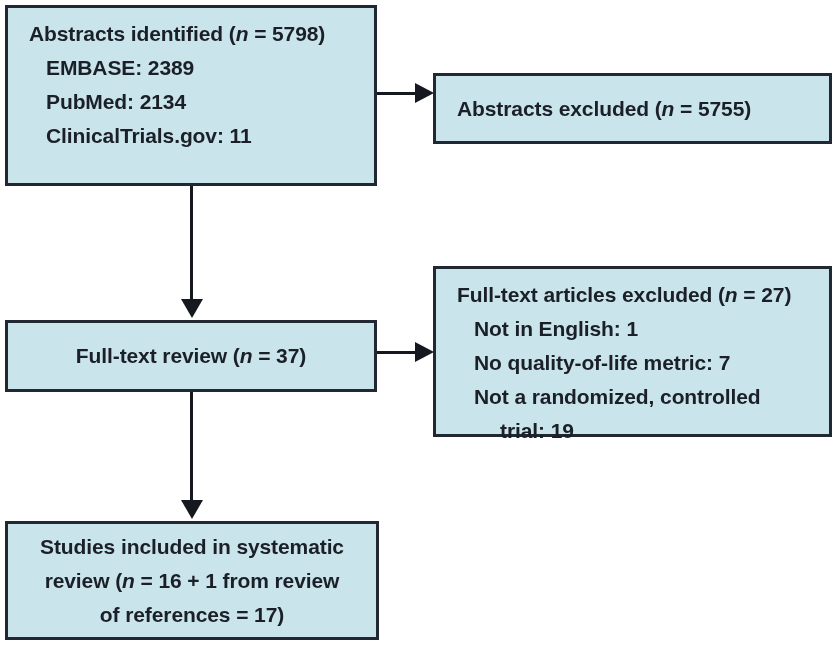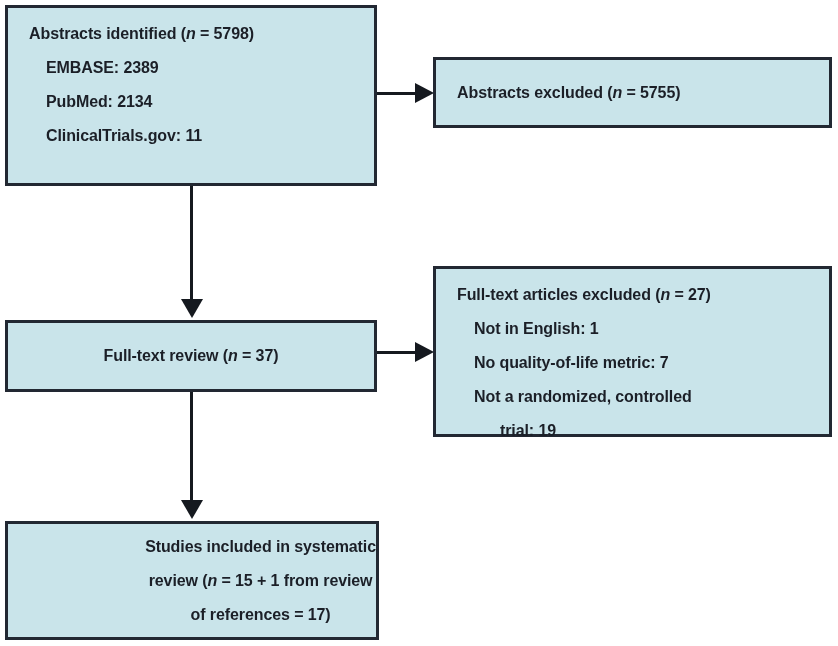--- a/index.html
+++ b/index.html
@@ -18,21 +18,21 @@
     background: #ffffff;
     overflow: hidden;
   }
   .node {
     position: absolute;
     box-sizing: border-box;
     background: #c9e4ea;
     border: 3px solid #222832;
     color: #1b1f27;
     font-weight: bold;
-    font-size: 16px;
+    font-size: 21px;
     line-height: 34px;
     letter-spacing: -0.1px;
     -webkit-font-smoothing: antialiased;
   }
   .node .lines {
     display: block;
   }
   .node .ln {
     display: block;
     white-space: pre;
@@ -44,20 +44,21 @@
     text-align: center;
   }
   .node.left-text {
     padding-top: 9px;
     padding-left: 21px;
   }
   .node.mid-left-text {
     display: flex;
     align-items: center;
     padding-left: 21px;
+    margin-top: 16px;
   }
   .ln.indent-1 { padding-left: 17px; }
   .ln.indent-2 { padding-left: 43px; }
 
   .it { font-style: italic; }
 
   
   .conn {
     position: absolute;
   }
@@ -141,21 +142,21 @@
       <span class="ln indent-1">Not a randomized, controlled</span>
       <span class="ln indent-2">trial: 19</span>
     </span>
   </div>
 
   <div class="conn" style="left:190px; top:392px; width:3px; height:129px;">
     <div class="shaft-v" style="height:113px;"></div>
     <div class="arrowhead-down" style="left:-9px; top:108px;"></div>
   </div>
 
-  <div class="node center-text" style="left:5px; top:521px; width:374px; height:119px;justify-content:flex-end;">
+  <div class="node center-text" style="left:5px; top:521px; width:374px; height:119px;">
     <span class="lines">
       <span class="ln">Studies included in systematic</span>
-      <span class="ln"><span>review (</span><span class="it">n</span><span> = 15 + 1 from review</span></span>
+      <span class="ln"><span>review (</span><span class="it">n</span><span> = 16 + 1 from review</span></span>
       <span class="ln">of references = 17)</span>
     </span>
   </div>
 
 </div>
 
 </body></html>

